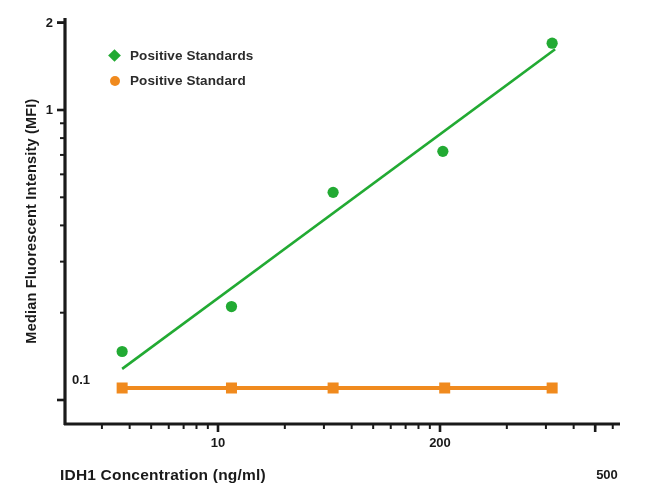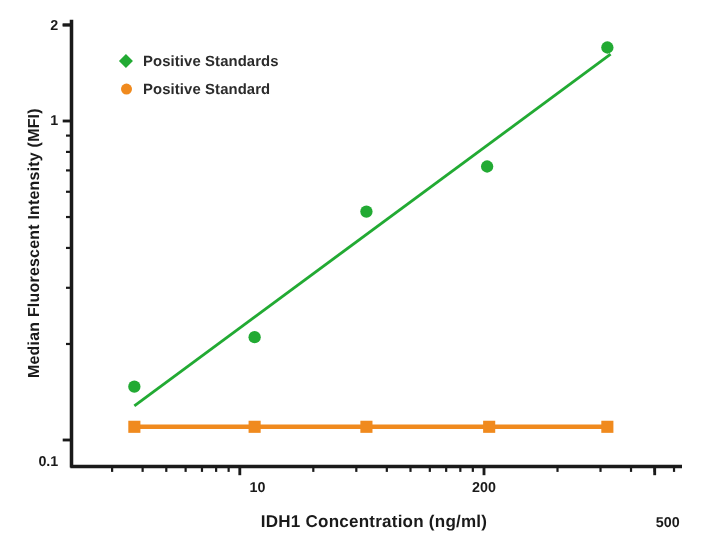--- a/index.html
+++ b/index.html
@@ -39,21 +39,21 @@
     top: 213px;
     width: 250px;
     text-align: center;
     transform: rotate(-90deg);
   }
   #x-axis-title {
     font-size: 15.5px;
     left: 60px;
     top: 466px;
     width: 560px;
-    text-align: center;
+    text-align: left;
   }
   .tick-label {
     position: absolute;
     font-size: 13px;
     font-weight: bold;
     color: #1a1a1a;
     white-space: nowrap;
   }
   .ytick-label {
     text-align: right;
@@ -167,24 +167,24 @@
         <rect x="439.2040243935263" y="382.49612130411475" width="11" height="11" fill="#f08a1e"></rect>
         <rect x="546.643295187019" y="382.49612130411475" width="11" height="11" fill="#f08a1e"></rect>
       </g>
   </svg>
 
   <div class="axis-title" id="y-axis-title">Median  Fluorescent Intensity  (MFI)</div>
 
   <div class="axis-title" id="x-axis-title">IDH1 Concentration (ng/ml)</div>
 
   <div id="tick-labels">
-      <div class="tick-label ytick-label" style="left: 0px; width: 53px; top: 412px;">0.1</div>
+      <div class="tick-label ytick-label" style="left: 0px; width: 53px; top: 372px; padding-left: 37px;">0.1</div>
       <div class="tick-label ytick-label" style="left: 0px; width: 53px; top: 102px;">1</div>
       <div class="tick-label ytick-label" style="left: 0px; width: 53px; top: 14.7013px;">2</div>
-      <div class="tick-label xtick-label" style="left: 204px; width: 60px; top: 435px;">10</div>
+      <div class="tick-label xtick-label" style="left: 188px; width: 60px; top: 435px;">10</div>
       <div class="tick-label xtick-label" style="left: 410px; width: 60px; top: 435px;">200</div>
       <div class="tick-label xtick-label" style="left: 577px; width: 60px; top: 435px; margin-top: 32px;">500</div>
     </div>
 
   <div id="legend">
     <div class="legend-row">
       <span class="legend-marker">
         <span class="shape-diamond"></span>
       </span>
       <span class="legend-label">Positive Standards</span>

